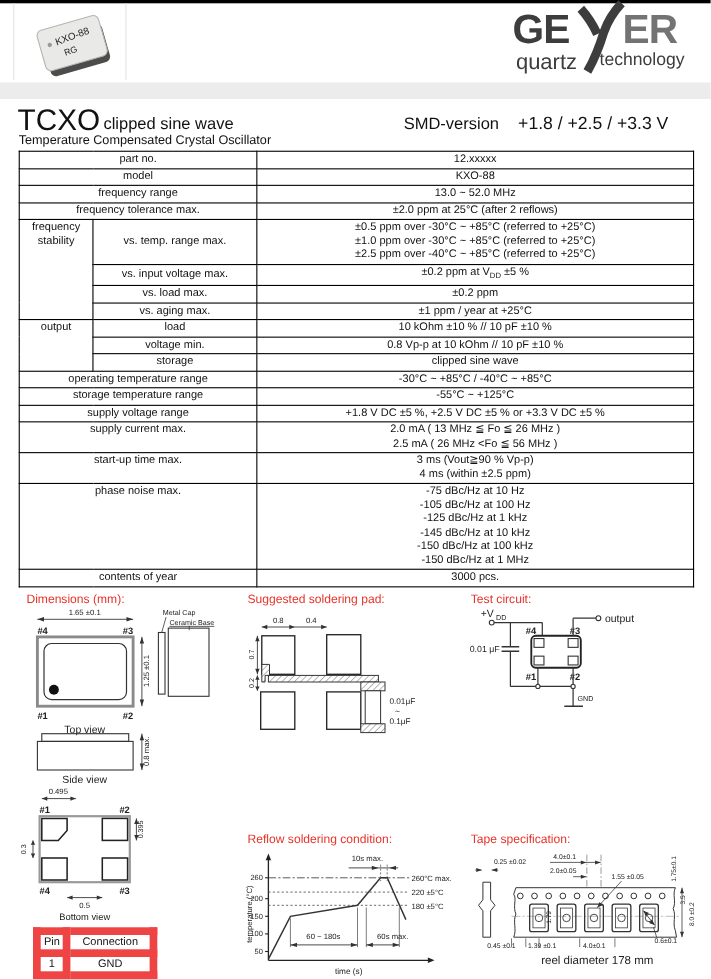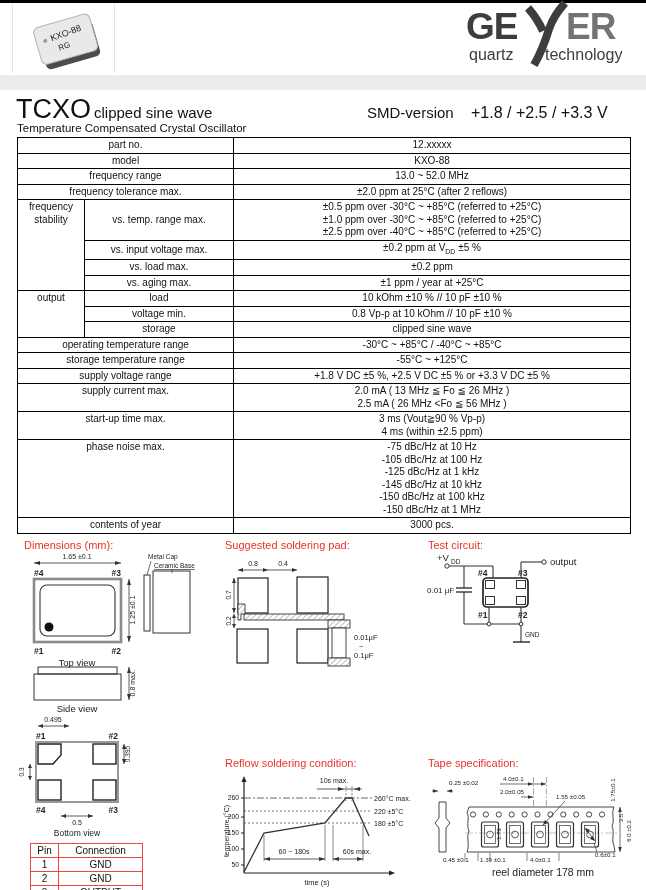--- a/index.html
+++ b/index.html
@@ -6,21 +6,21 @@
   body{width:646px;height:890px;overflow:hidden;background:#fff;color:#111;
        font-family:"Liberation Sans",sans-serif;position:relative;}
   .page{position:relative;width:646px;height:890px;}
   .abs{position:absolute;}
   .top-rule{left:0;top:0;width:646px;height:3px;background:#000;}
   .photo-box{left:12px;top:3px;width:101px;height:70px;border-left:1px solid #e3e3e3;border-right:1px solid #e3e3e3;}
   .gray-band{left:0;top:75px;width:646px;height:15px;background:#ececec;}
   .logo{left:466px;top:6px;width:178px;height:64px;}
   .logo-ge{position:absolute;left:0;top:0;font-size:37px;font-weight:bold;color:#3d3d3d;letter-spacing:-1px;}
   .logo-er{position:absolute;left:100px;top:0;font-size:37px;font-weight:bold;color:#737373;letter-spacing:-1px;}
-  .logo-quartz{position:absolute;left:3px;top:40px;font-size:16px;color:#3d3d3d;}
+  .logo-quartz{position:absolute;left:3px;top:40px;font-size:20px;color:#3d3d3d;}
   .logo-tech{position:absolute;left:79px;top:40px;font-size:16px;color:#3d3d3d;}
   .logo-y{position:absolute;left:56px;top:-5px;}
   .t-product{left:16px;top:94px;font-size:27px;color:#111;}
   .t-variant{left:94px;top:104px;font-size:15px;}
   .t-smd{left:367px;top:104px;font-size:15px;}
   .t-volt{left:471px;top:104px;font-size:16px;}
   .t-desc{left:17px;top:122px;font-size:11.5px;}
   table.spec{position:absolute;left:17px;top:137px;width:613px;border-collapse:collapse;table-layout:fixed;}
   table.spec td{border:1px solid #000;font-size:10px;line-height:12.5px;padding:1px 4px;}
   td.lbl{text-align:center;}
@@ -28,21 +28,21 @@
   td.val{text-align:center;}
   sub{font-size:7px;}
   .diagrams{left:0;top:535px;width:646px;height:355px;overflow:hidden;}
   .rhead{position:absolute;font-size:11px;color:#e8332a;}
   svg{position:absolute;overflow:visible;}
   svg text{font-family:"Liberation Sans",sans-serif;fill:#222;}
   .dimtxt{font-size:7px;}
   .pintxt{font-size:8.5px;font-weight:bold;}
   .captxt{font-size:9.5px;}
   table.pins{position:absolute;left:30px;top:308px;width:113px;border-collapse:collapse;}
-  table.pins td{border:1px solid #ef4444;font-size:10px;line-height:11px;height:13px;padding:0 2px;text-align:center;}
+  table.pins td{border:7px solid #ef4444;font-size:10px;line-height:11px;height:13px;padding:0 2px;text-align:center;}
 </style>
 </head>
 <body>
 
 <div class="page">
 
   <div class="abs top-rule"></div>
 
   <div class="abs photo-box">
     <svg width="101" height="70" viewBox="0 0 101 70" style="left:0;top:0;">

